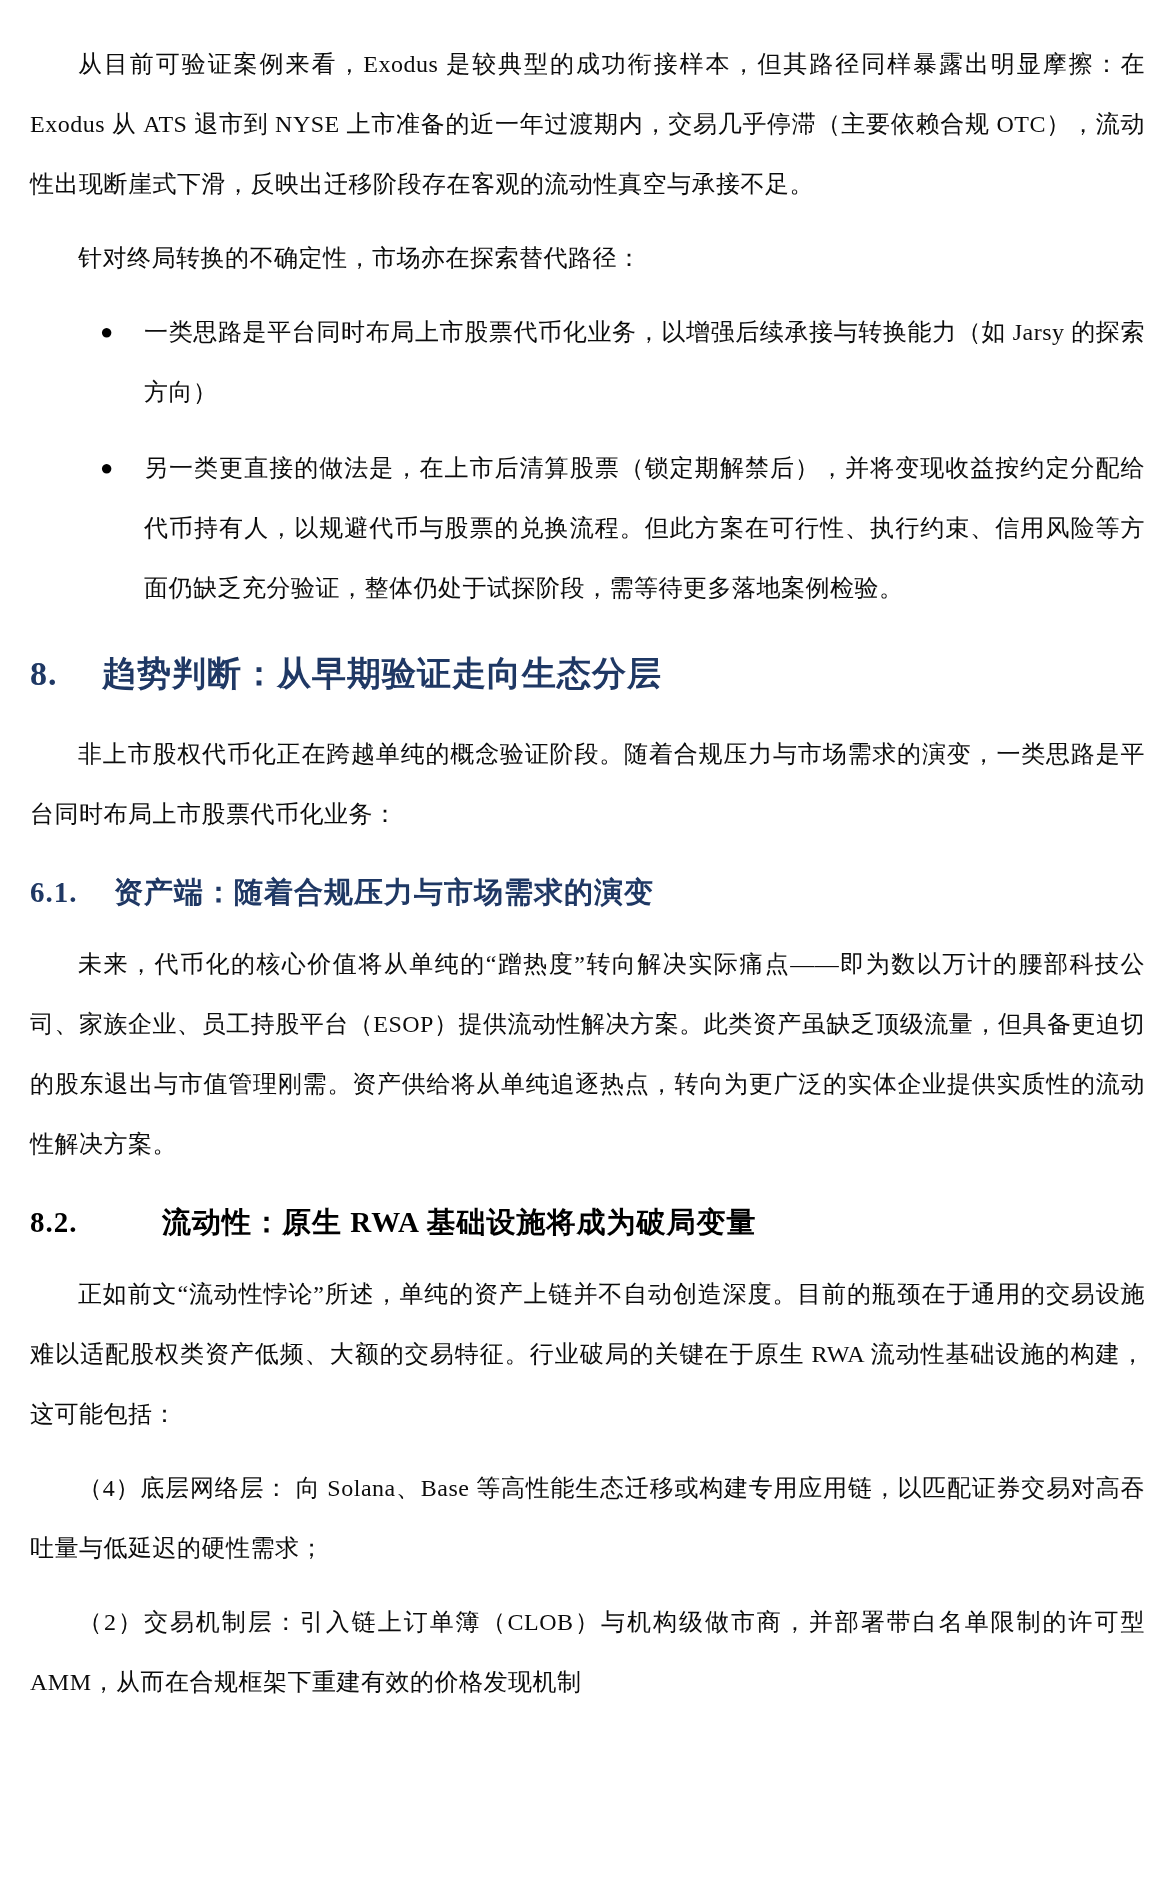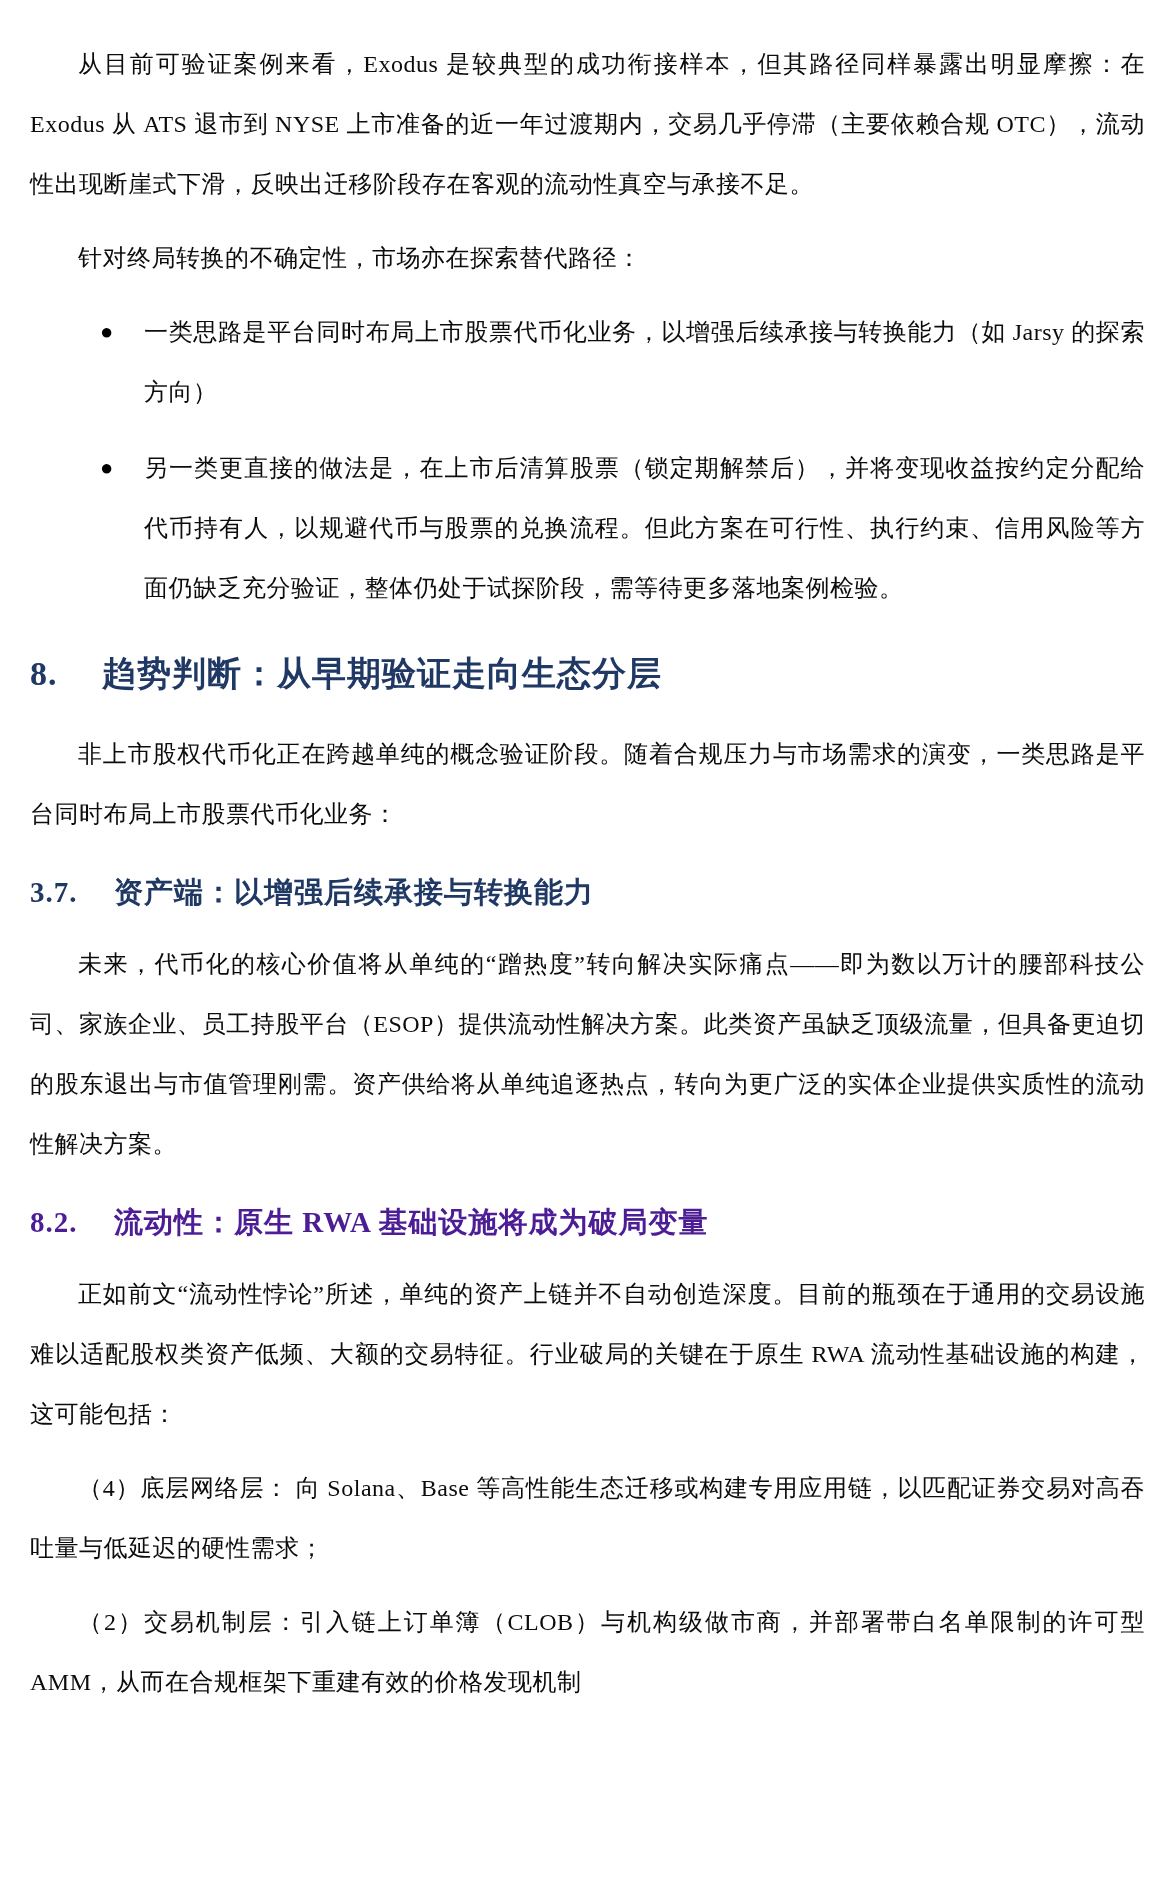--- a/index.html
+++ b/index.html
@@ -95,28 +95,28 @@
   </ul>
 
   <h1 class="heading-1" style="color: rgb(31, 56, 100);">
     <span class="h-num">8.</span>
     <span class="h-title">趋势判断：从早期验证走向生态分层</span>
   </h1>
 
   <p class="para">非上市股权代币化正在跨越单纯的概念验证阶段。随着合规压力与市场需求的演变，一类思路是平台同时布局上市股票代币化业务：</p>
 
   <h2 class="heading-2" style="color: rgb(31, 56, 100);">
-    <span class="h-num">3.7.</span>
-    <span class="h-title">资产端：以增强后续承接与转换能力</span>
+    <span class="h-num">6.1.</span>
+    <span class="h-title">资产端：随着合规压力与市场需求的演变</span>
   </h2>
 
 
   <p class="para">未来，代币化的核心价值将从单纯的“蹭热度”转向解决实际痛点——即为数以万计的腰部科技公司、家族企业、员工持股平台（ESOP）提供流动性解决方案。此类资产虽缺乏顶级流量，但具备更迫切的股东退出与市值管理刚需。资产供给将从单纯追逐热点，转向为更广泛的实体企业提供实质性的流动性解决方案。</p>
 
-  <h2 class="heading-2" style="color: #4c1d95;">
+  <h2 class="heading-2" style="color: #000000; gap: 48px;">
     <span class="h-num">8.2.</span>
     <span class="h-title">流动性：原生 RWA 基础设施将成为破局变量</span>
   </h2>
 
   <p class="para">正如前文“流动性悖论”所述，单纯的资产上链并不自动创造深度。目前的瓶颈在于通用的交易设施难以适配股权类资产低频、大额的交易特征。行业破局的关键在于原生 RWA 流动性基础设施的构建，这可能包括：</p>
 
   <p class="para">（4）底层网络层： 向 Solana、Base 等高性能生态迁移或构建专用应用链，以匹配证券交易对高吞吐量与低延迟的硬性需求；</p>
 
   <p class="para">（2）交易机制层：引入链上订单簿（CLOB）与机构级做市商，并部署带白名单限制的许可型 AMM，从而在合规框架下重建有效的价格发现机制</p>
 

